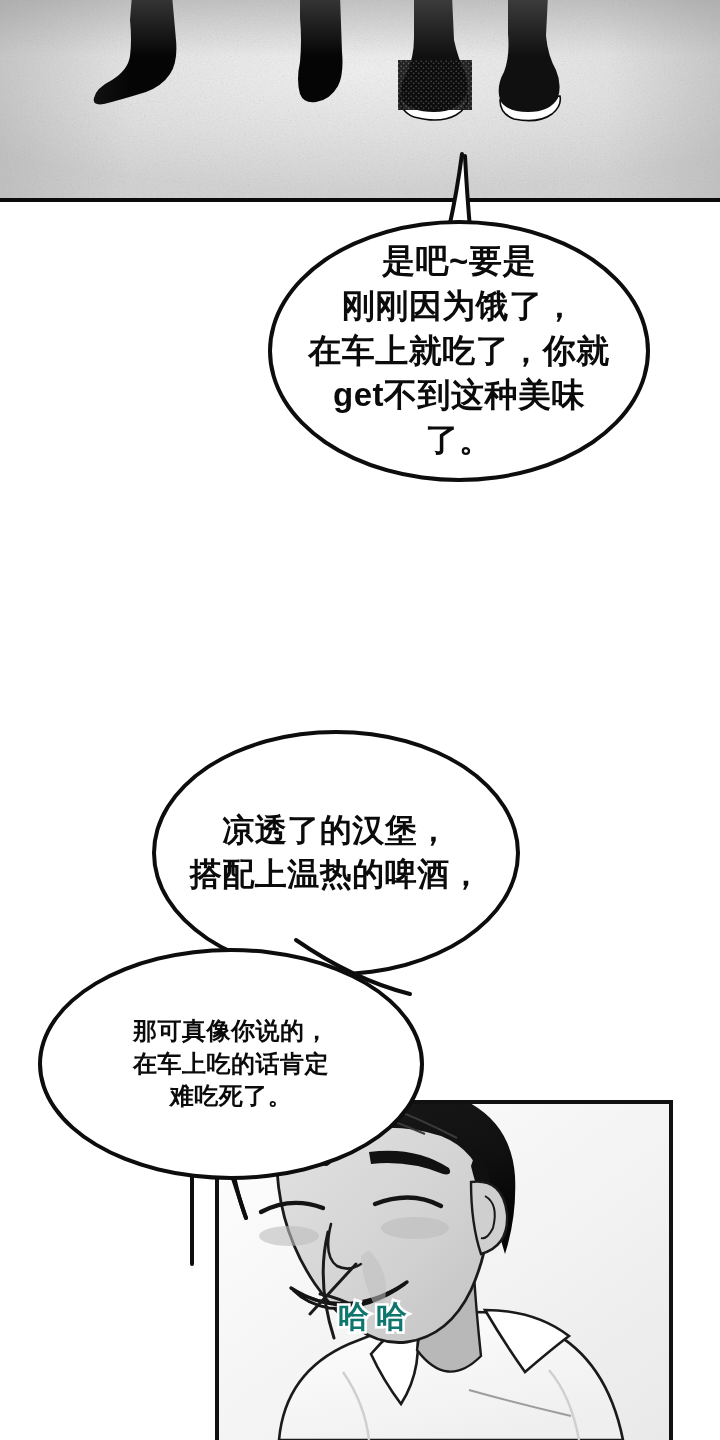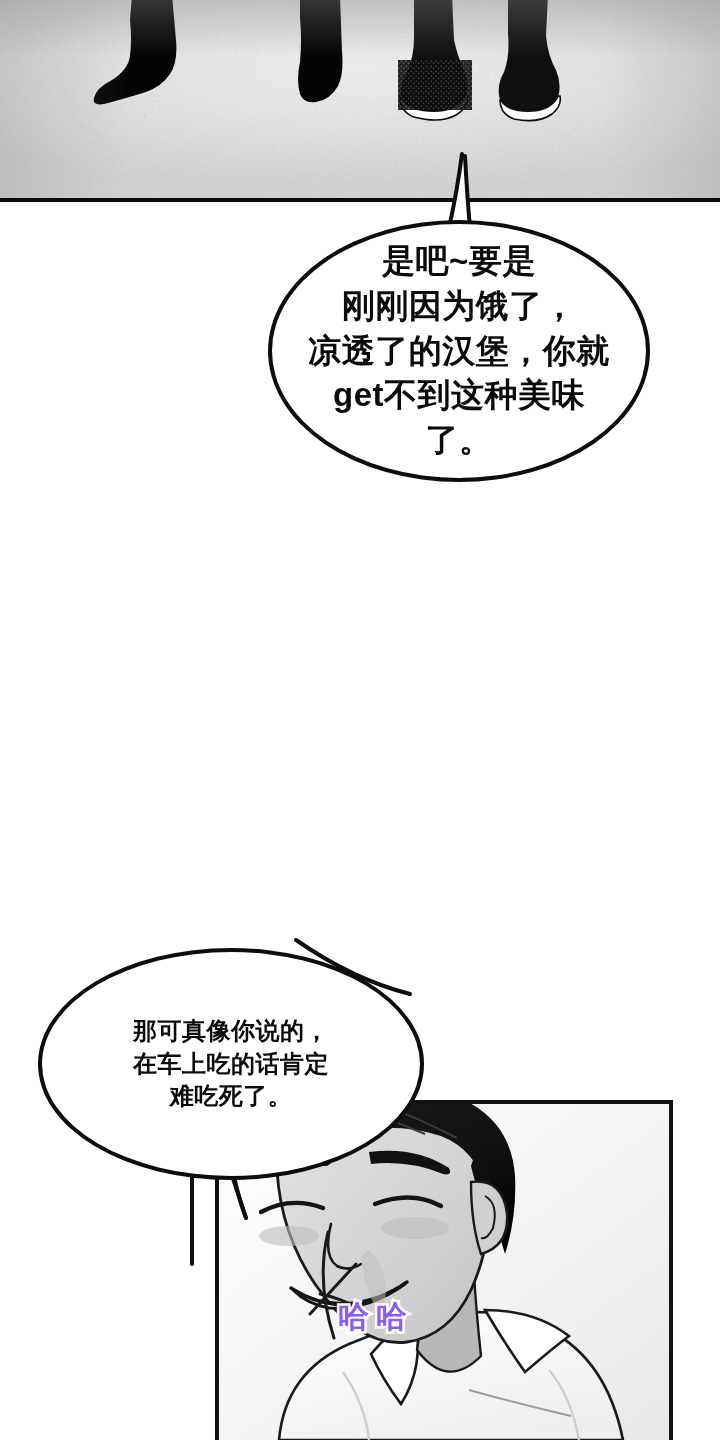--- a/index.html
+++ b/index.html
@@ -127,21 +127,21 @@
   }
   .art-panel svg { display: block; }
 
   
   .laugh {
     position: absolute;
     left: 338px;
     top: 1296px;
     font-size: 31px;
     font-weight: 700;
-    color: #8b5cf6;
+    color: #0f766e;
     letter-spacing: 7px;
     z-index: 8;
     -webkit-text-stroke: 5px #ffffff;
     paint-order: stroke fill;
   }
 </style>
 </head>
 <body>
 
 <div id="comic">
@@ -197,25 +197,29 @@
   <div class="divider"></div>
 
   <svg class="tail" id="tail-1" width="120" height="90" viewBox="0 0 120 90">
     <path d="M62 4 Q56 42 48 78 L70 78 Q66 42 66 4 Z" fill="#ffffff" stroke="none"></path>
     <path d="M62 4 Q57 42 49 78" fill="none" stroke="#0d0d0d" stroke-width="4" stroke-linecap="round"></path>
     <path d="M65 6 Q67 44 70 78" fill="none" stroke="#0d0d0d" stroke-width="4" stroke-linecap="round"></path>
   </svg>
   <div class="bubble" id="bubble-1">
     <span class="txt">是吧~要是
 刚刚因为饿了，
-凉透了的汉堡，你就
+在车上就吃了，你就
 get不到这种美味
 了。</span>
   </div>
 
+  <div class="bubble" id="bubble-2">
+    <span class="txt">凉透了的汉堡，
+搭配上温热的啤酒，</span>
+  </div>
   <svg class="tail" id="tail-2" width="180" height="130" viewBox="0 0 180 130">
     <path d="M20 8 Q72 48 128 66 Q96 88 78 120 Q60 70 20 20 Z" fill="#ffffff" stroke="none"></path>
     <path d="M16 10 Q74 50 130 64" fill="none" stroke="#0d0d0d" stroke-width="4" stroke-linecap="round"></path>
     <path d="M40 36 Q66 86 80 124" fill="none" stroke="#0d0d0d" stroke-width="4" stroke-linecap="round"></path>
   </svg>
 
   <svg class="tail" id="tail-3" width="160" height="130" viewBox="0 0 160 130">
     <path d="M40 4 L40 120 L46 120 L46 4 Z" fill="#ffffff"></path>
     <path d="M42 0 L42 124" fill="none" stroke="#0d0d0d" stroke-width="4" stroke-linecap="round"></path>
     <path d="M70 2 Q84 40 96 78" fill="none" stroke="#0d0d0d" stroke-width="4" stroke-linecap="round"></path>

